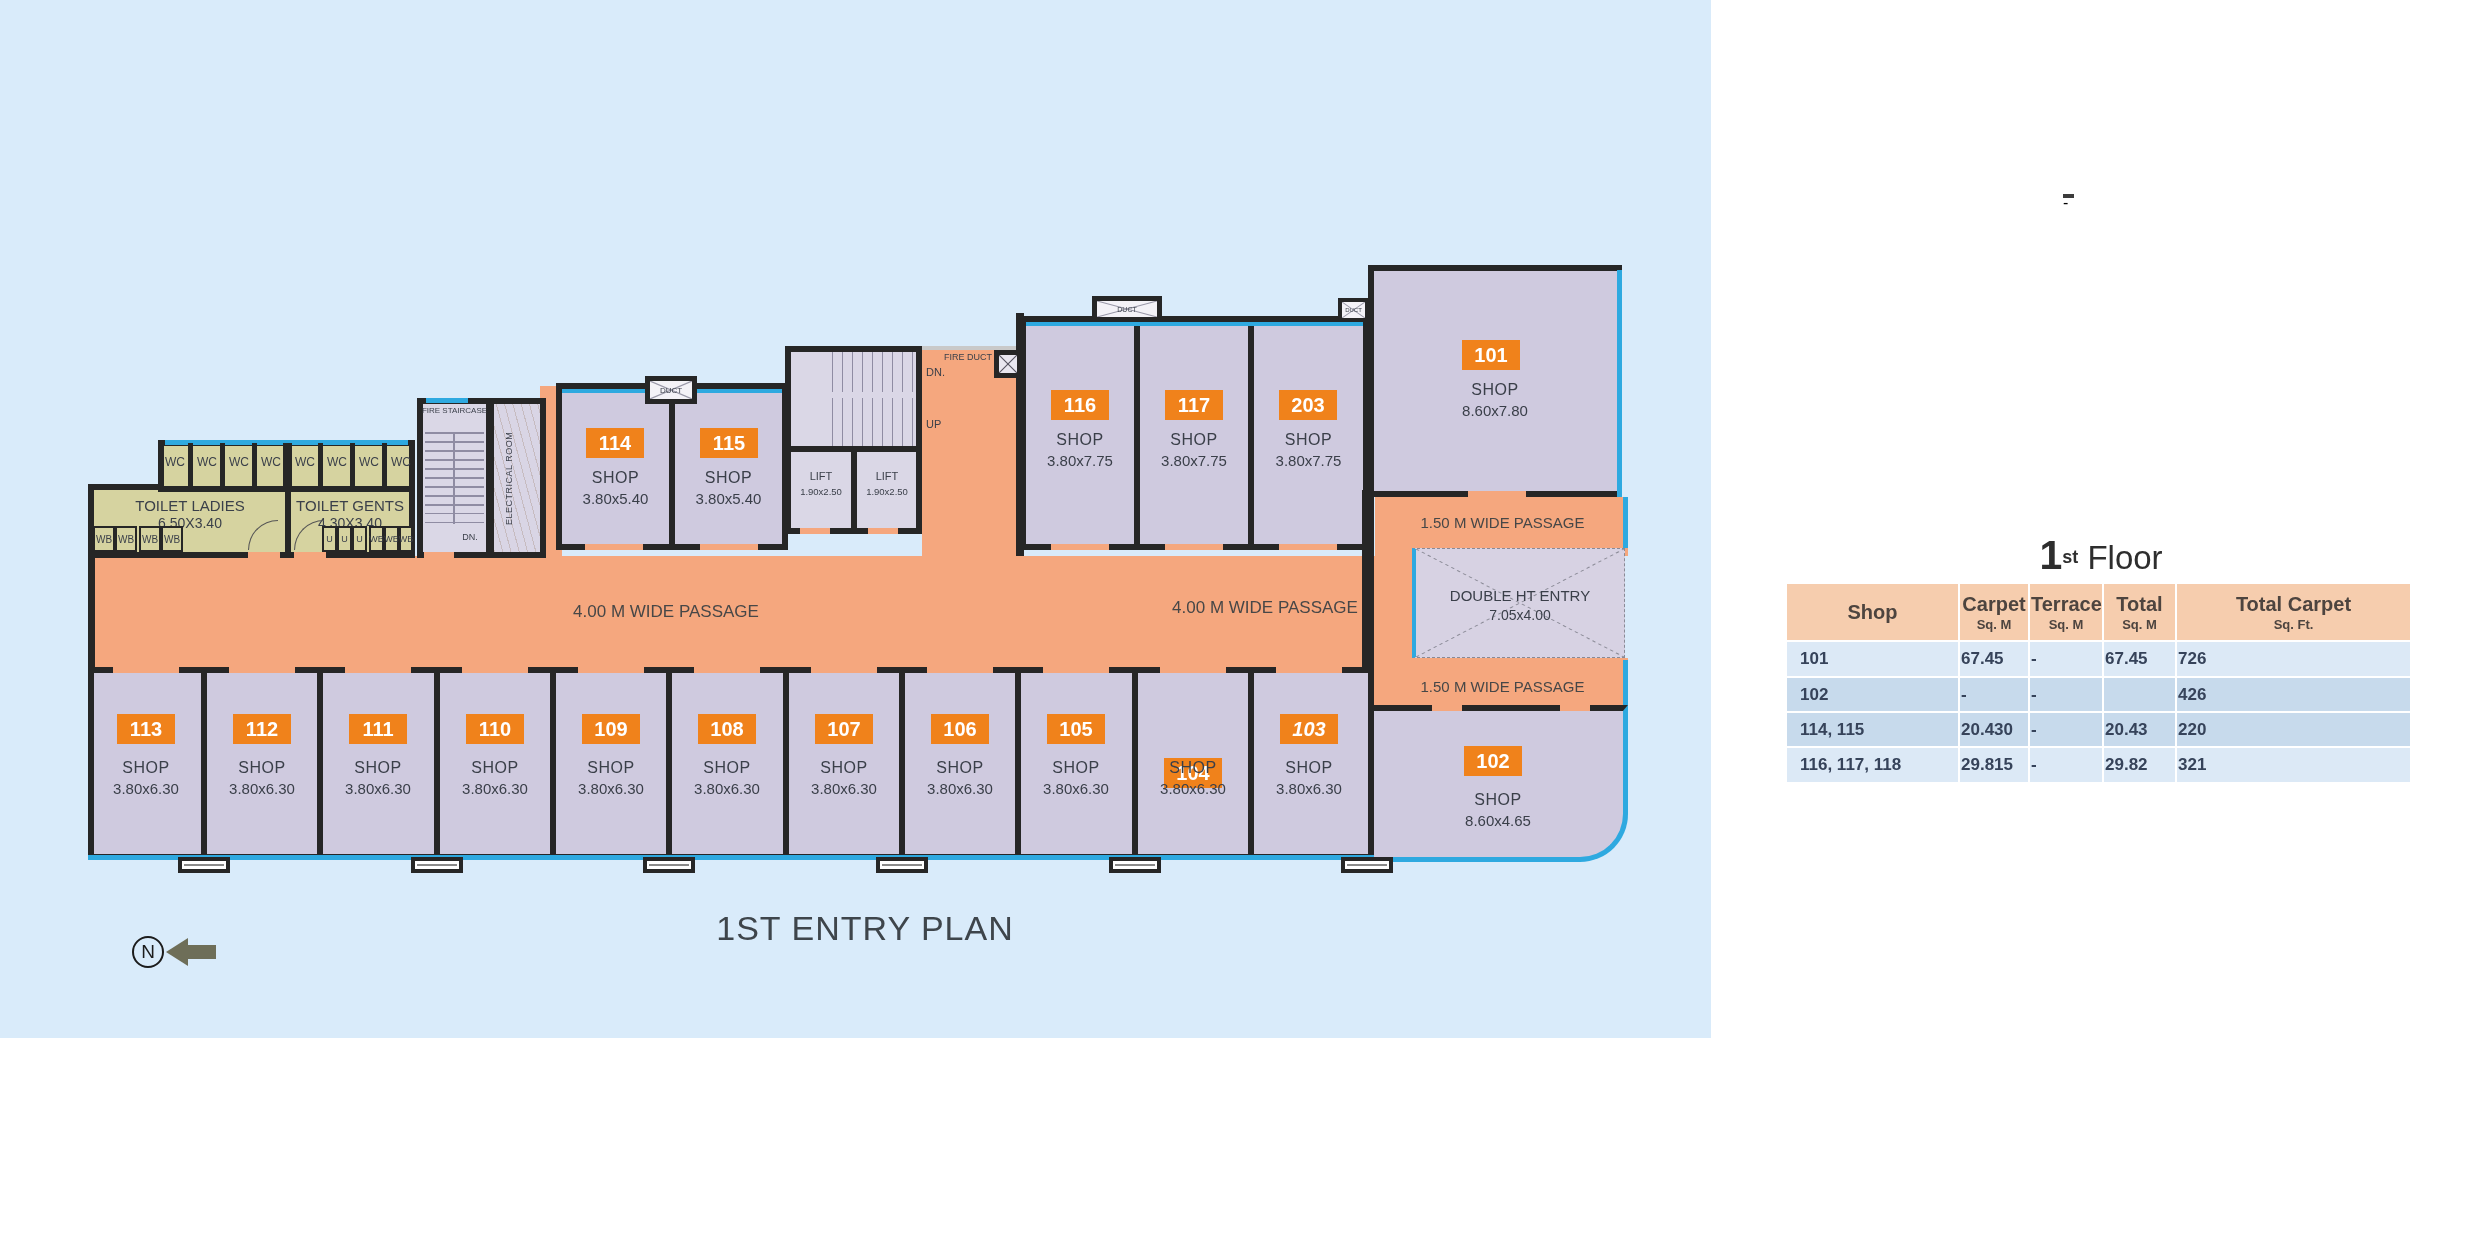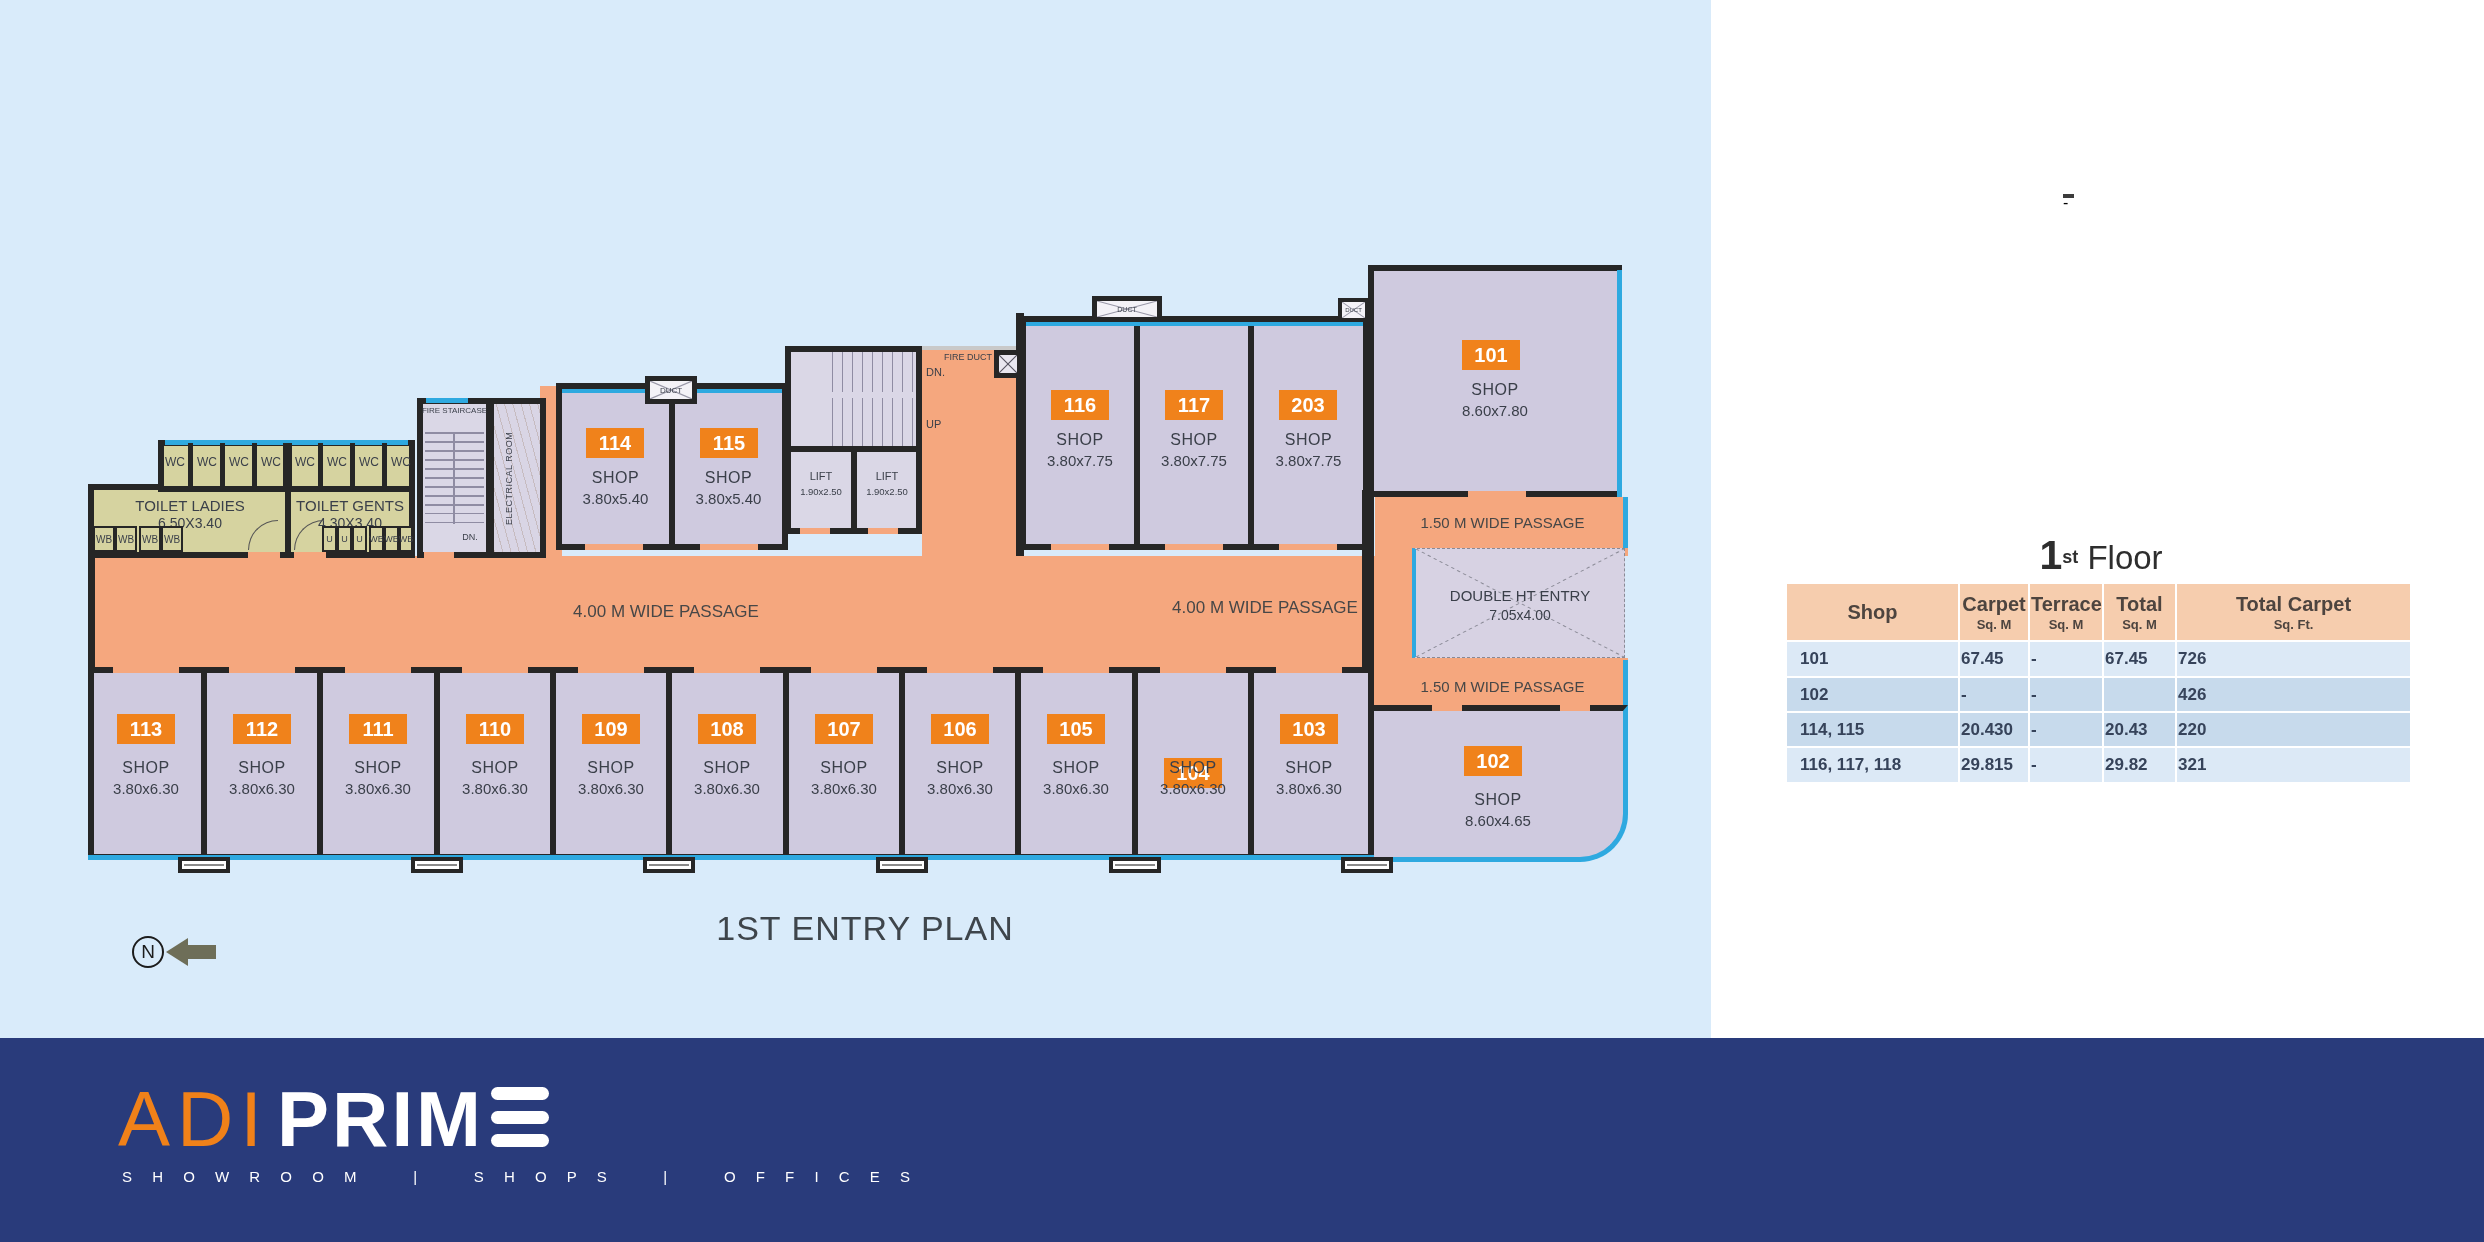--- a/index.html
+++ b/index.html
@@ -278,21 +278,21 @@
     <div class="txt shopdims" style="left:786px;top:780px;width:116px;">3.80x6.30</div>
     <div class="badge" style="left:931px;top:714px;">106</div>
     <div class="txt shopname" style="left:902px;top:758px;width:116px;">SHOP</div>
     <div class="txt shopdims" style="left:902px;top:780px;width:116px;">3.80x6.30</div>
     <div class="badge" style="left:1047px;top:714px;">105</div>
     <div class="txt shopname" style="left:1018px;top:758px;width:116px;">SHOP</div>
     <div class="txt shopdims" style="left:1018px;top:780px;width:116px;">3.80x6.30</div>
     <div class="badge" style="left:1164px;top:714px;margin-top:44px;">104</div>
     <div class="txt shopname" style="left:1135px;top:758px;width:116px;">SHOP</div>
     <div class="txt shopdims" style="left:1135px;top:780px;width:116px;">3.80x6.30</div>
-    <div class="badge" style="left:1280px;top:714px;">103</div>
+    <div class="badge" style="left:1280px;top:714px;font-style:italic;">103</div>
     <div class="txt shopname" style="left:1251px;top:758px;width:116px;">SHOP</div>
     <div class="txt shopdims" style="left:1251px;top:780px;width:116px;">3.80x6.30</div>
 
     <div class="cyan" style="left:88px;top:855px;width:1286px;height:5px;"></div>
     <div class="threshold" style="left:178px;top:857px;">
         <i></i>
       </div>
     <div class="threshold" style="left:411px;top:857px;">
         <i></i>
       </div>
@@ -387,26 +387,14 @@
           <td class="shopcol">116, 117, 118</td>
           <td>29.815</td>
           <td>-</td>
           <td>29.82</td>
           <td>321</td>
         </tr>
       </tbody>
     </table>
   </div>
 
-  <div class="abs band">
-    <div class="logo-row" style="top:42px;">
-      <span class="logo-adi">ADI</span>
-      <span class="logo-prime">PRIM</span>
-      <span class="logo-e">
-          <b></b>
-          <b></b>
-          <b></b>
-        </span>
-    </div>
-    <div class="tagline" style="top:130px;">S H O W R O O M    |    S H O P S    |    O F F I C E S</div>
-  </div>
 
 </div>
 
 </body></html>

